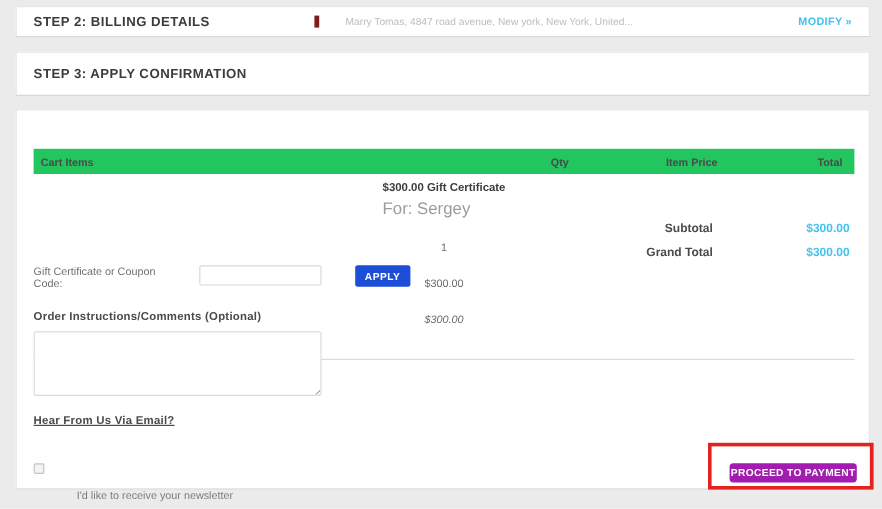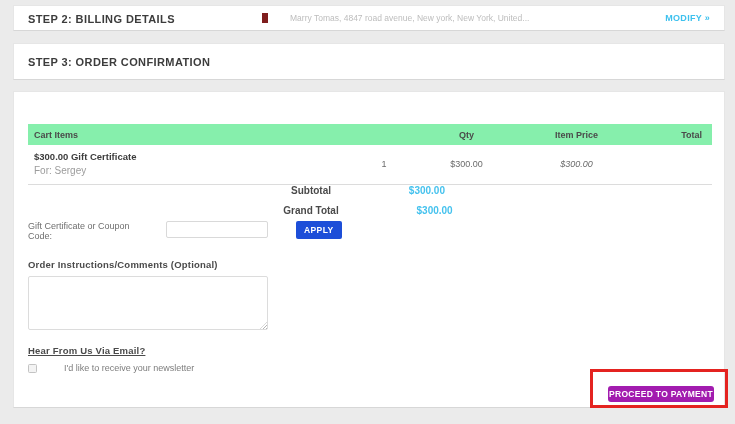--- a/index.html
+++ b/index.html
@@ -19,51 +19,52 @@
   }
   .card-step2 { top:5px; height:26px; display:flex; align-items:center; padding:0 14px; }
   .card-step3 { top:43px; height:37px; display:flex; align-items:center; padding:0 14px; }
   .card-main  { top:91px; height:317px; padding:0 14px; }
 
   .step-title {
     font-size:11px; font-weight:bold; color:#3c3c3c; letter-spacing:0.4px;
   }
   .step2-title-wrap { width:214px; flex:none; }
   .billing-summary {
-    flex:1; border-left:6px solid #7f1d1d; padding-left:22px;
+    flex:1; border-left:4px solid #7f1d1d; padding-left:22px;
     font-size:8.5px; color:#bdbdbd; white-space:nowrap; overflow:hidden;
   }
   .modify-link {
     flex:none; margin-left:auto; font-size:9px; font-weight:bold;
     color:#3ec1ee; cursor:pointer; letter-spacing:0.3px;
   }
 
   .intro { position:absolute; left:14px; top:6px; font-size:9px; color:#8a8a8a; }
 
   .cart-table { position:absolute; left:14px; top:32px; width:684px; font-size:9px; }
   .thead {
     display:flex; align-items:center; height:21px;
-    background:#86efac; font-weight:bold; color:#4a4a4a; padding:0 6px;
+    background:#22c55e; font-weight:bold; color:#4a4a4a; padding:0 6px;
   }
   .trow {
     display:flex; align-items:center; padding:6px 6px 8px 6px;
     border-bottom:1px solid #dcdcdc;
+    flex-direction:column;
   }
   .col-name { flex:1; }
   .col-qtynum { width:40px; text-align:center; }
   .col-qty { width:85px; text-align:center; }
   .col-price { width:95px; text-align:center; }
   .col-total { width:62px; text-align:right; padding-right:4px; }
   .item-name { font-weight:bold; font-size:9.5px; color:#3c3c3c; margin-bottom:3px; }
-  .item-sub { font-size:10px; color:#9c9c9c; }
+  .item-sub { font-size:14px; color:#9c9c9c; }
   .cell-muted { color:#6b6b6b; }
   .cell-italic { font-style:italic; color:#6b6b6b; }
 
   .totals { position:absolute; left:14px; top:88px; width:684px; }
-  .total-row { display:flex; justify-content:center; align-items:center; height:20px; }
+  .total-row { display:flex; justify-content:flex-end; align-items:center; height:20px; }
   .total-label { font-size:10px; font-weight:bold; color:#4a4a4a; }
   .total-value { width:98px; text-align:right; padding-right:4px; font-size:10px; font-weight:bold; color:#45c2ee; }
 
   .coupon-row { position:absolute; left:14px; top:129px; display:flex; align-items:flex-start; }
   .coupon-label { font-size:9px; color:#6f6f6f; width:116px; flex:none; }
   .coupon-input {
     width:102px; height:17px; border:1px solid #d9d9d9; border-radius:2px;
     font-family:"Liberation Sans", sans-serif; font-size:9px; padding:0 4px; color:#555;
     background:#fff; margin-left:2px;
   }
@@ -86,21 +87,21 @@
     background:repeating-linear-gradient(135deg, transparent 0 1.5px, #b5b5b5 1.5px 2.5px);
     clip-path:polygon(100% 0, 100% 100%, 0 100%);
   }
 
   .newsletter-heading { position:absolute; left:14px; top:253px; font-size:9.5px; font-weight:bold; color:#4a4a4a; letter-spacing:0.2px;text-decoration:underline; }
   .newsletter-row { position:absolute; left:14px; top:271px; display:flex; align-items:center; }
   .checkbox {
     width:9px; height:9px; border:1px solid #c3c3c3; border-radius:1.5px;
     background:#f3f3f3; flex:none; cursor:pointer;
   }
-  .newsletter-label { margin-left:7px; font-size:9px; color:#7d7d7d; }
+  .newsletter-label { margin-left:7px; font-size:9px; color:#7d7d7d;margin-top:45px; }
 
   .proceed-btn {
     position:absolute; left:608px; top:386px; width:106px; height:16px;
     background:#a21caf; color:#ffffff; border:none; border-radius:3px;
     font-family:"Liberation Sans", sans-serif; font-size:8.5px; font-weight:bold;
     letter-spacing:0.3px; cursor:pointer; display:flex; align-items:center; justify-content:center;
     z-index:3;
   }
   .annotation-rect {
     position:absolute; left:590px; top:369px; width:138px; height:39px;
@@ -112,21 +113,21 @@
 
 <div class="card card-step2">
   <div class="step2-title-wrap">
     <span class="step-title">STEP 2: BILLING DETAILS</span>
   </div>
   <div class="billing-summary">Marry Tomas, 4847 road avenue, New york, New York, United...</div>
   <span class="modify-link">MODIFY »</span>
 </div>
 
 <div class="card card-step3">
-  <span class="step-title">STEP 3: ORDER CONFIRMATION</span>
+  <span class="step-title">STEP 3: APPLY CONFIRMATION</span>
 </div>
 
 <div class="card card-main">
 
 
   <div class="cart-table">
     <div class="thead">
       <div class="col-name">Cart Items</div>
       <div class="col-qtynum"></div>
       <div class="col-qty">Qty</div>

